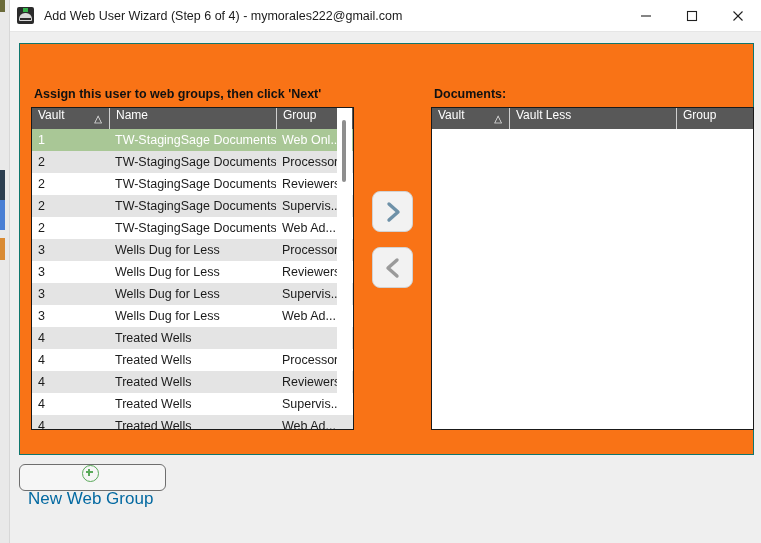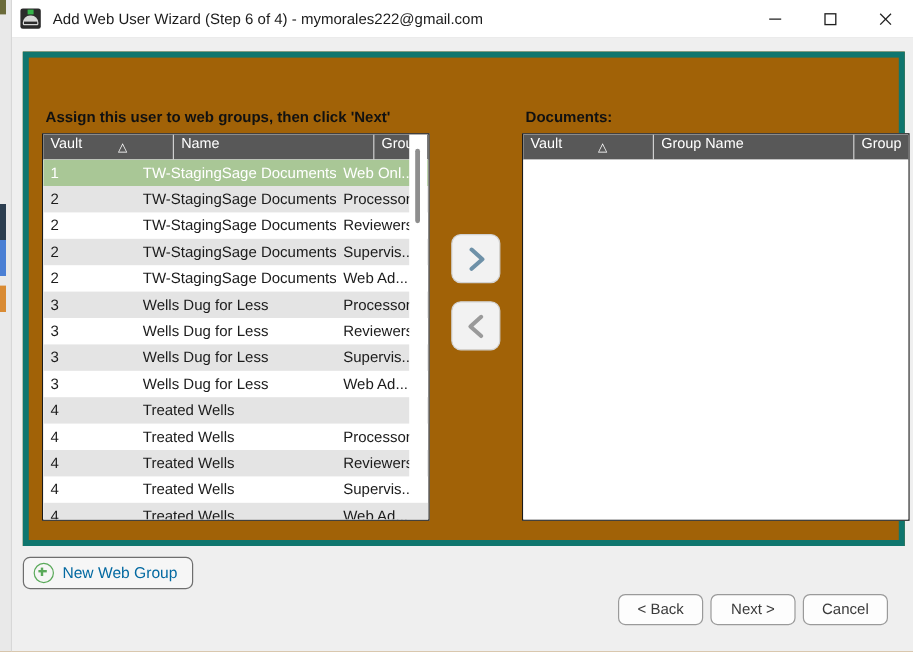--- a/index.html
+++ b/index.html
@@ -94,22 +94,22 @@
     justify-content: center;
     color: #202020;
   }
   .wc svg { display: block; }
 
   
   #content-panel {
     position: absolute;
     left: 9px; top: 43px;
     width: 735px; height: 412px;
-    border: 5px solid #0f766e;
-    background: #a16207;
+    border: 1px solid #0f766e;
+    background: #f97316;
     box-sizing: border-box;
     padding-left: 42px;
   }
 
   .section-label {
     position: absolute;
     font-size: 12.5px;
     font-weight: bold;
     color: #111111;
     white-space: nowrap;
@@ -146,21 +146,21 @@
     overflow: hidden;
   }
   .hcell.sep { border-left: 1px solid #cfcfcf; }
   .h-vault { width: 77px; position: relative; }
   .h-sort {
     position: absolute;
     right: 7px; top: 5px;
     font-size: 10px;
     color: #ffffff;
   }
-  .h-name  { width: 167px; margin-left: 31px; }
+  .h-name  { width: 167px; }
   .h-group { flex: 1; }
 
   .lv-body {
     position: relative;
     height: 300px;
     overflow: hidden;
     background: #ffffff;
   }
 
   .lv-row {
@@ -223,23 +223,24 @@
     left: 9px; top: 464px;
     height: 27px;
     padding: 0 12px 0 8px;
     background: #f6f6f6;
     border: 1px solid #6e6e6e;
     border-radius: 6px;
     box-sizing: border-box;
     display: flex;
     align-items: center;
     gap: 7px;
-    font-size: 13px;
+    font-size: 17px;
     color: #0369a1;
     white-space: nowrap;
+    flex-direction: column;
   }
   #plus-circle {
     width: 15px; height: 15px;
     border: 1.6px solid #5aa95a;
     border-radius: 50%;
     position: relative;
     flex: none;
   }
   #plus-circle::before, #plus-circle::after {
     content: "";
@@ -417,41 +418,30 @@
       </svg>
     </div>
 
     <div class="listbox" id="right-list">
       <div class="lv-header">
         <div class="hcell h-vault">
           <span>Vault</span>
           <span class="h-sort">△</span>
         </div>
         <div class="hcell h-name sep">
-          <span>Group Name</span>
+          <span>Vault Less</span>
         </div>
         <div class="hcell h-group sep">
           <span>Group</span>
         </div>
       </div>
       <div class="lv-body" id="right-body"></div>
     </div>
 
   </div>
 
   <div id="new-web-group">
     <div id="plus-circle"></div>
     <span>New Web Group</span>
   </div>
 
-  <div id="footer">
-    <div class="nav-btn" id="btn-back">
-        <span>&lt; Back</span>
-      </div>
-    <div class="nav-btn" id="btn-next">
-        <span>Next &gt;</span>
-      </div>
-    <div class="nav-btn" id="btn-cancel">
-        <span>Cancel</span>
-      </div>
-  </div>
 
 </div>
 
 </body></html>

